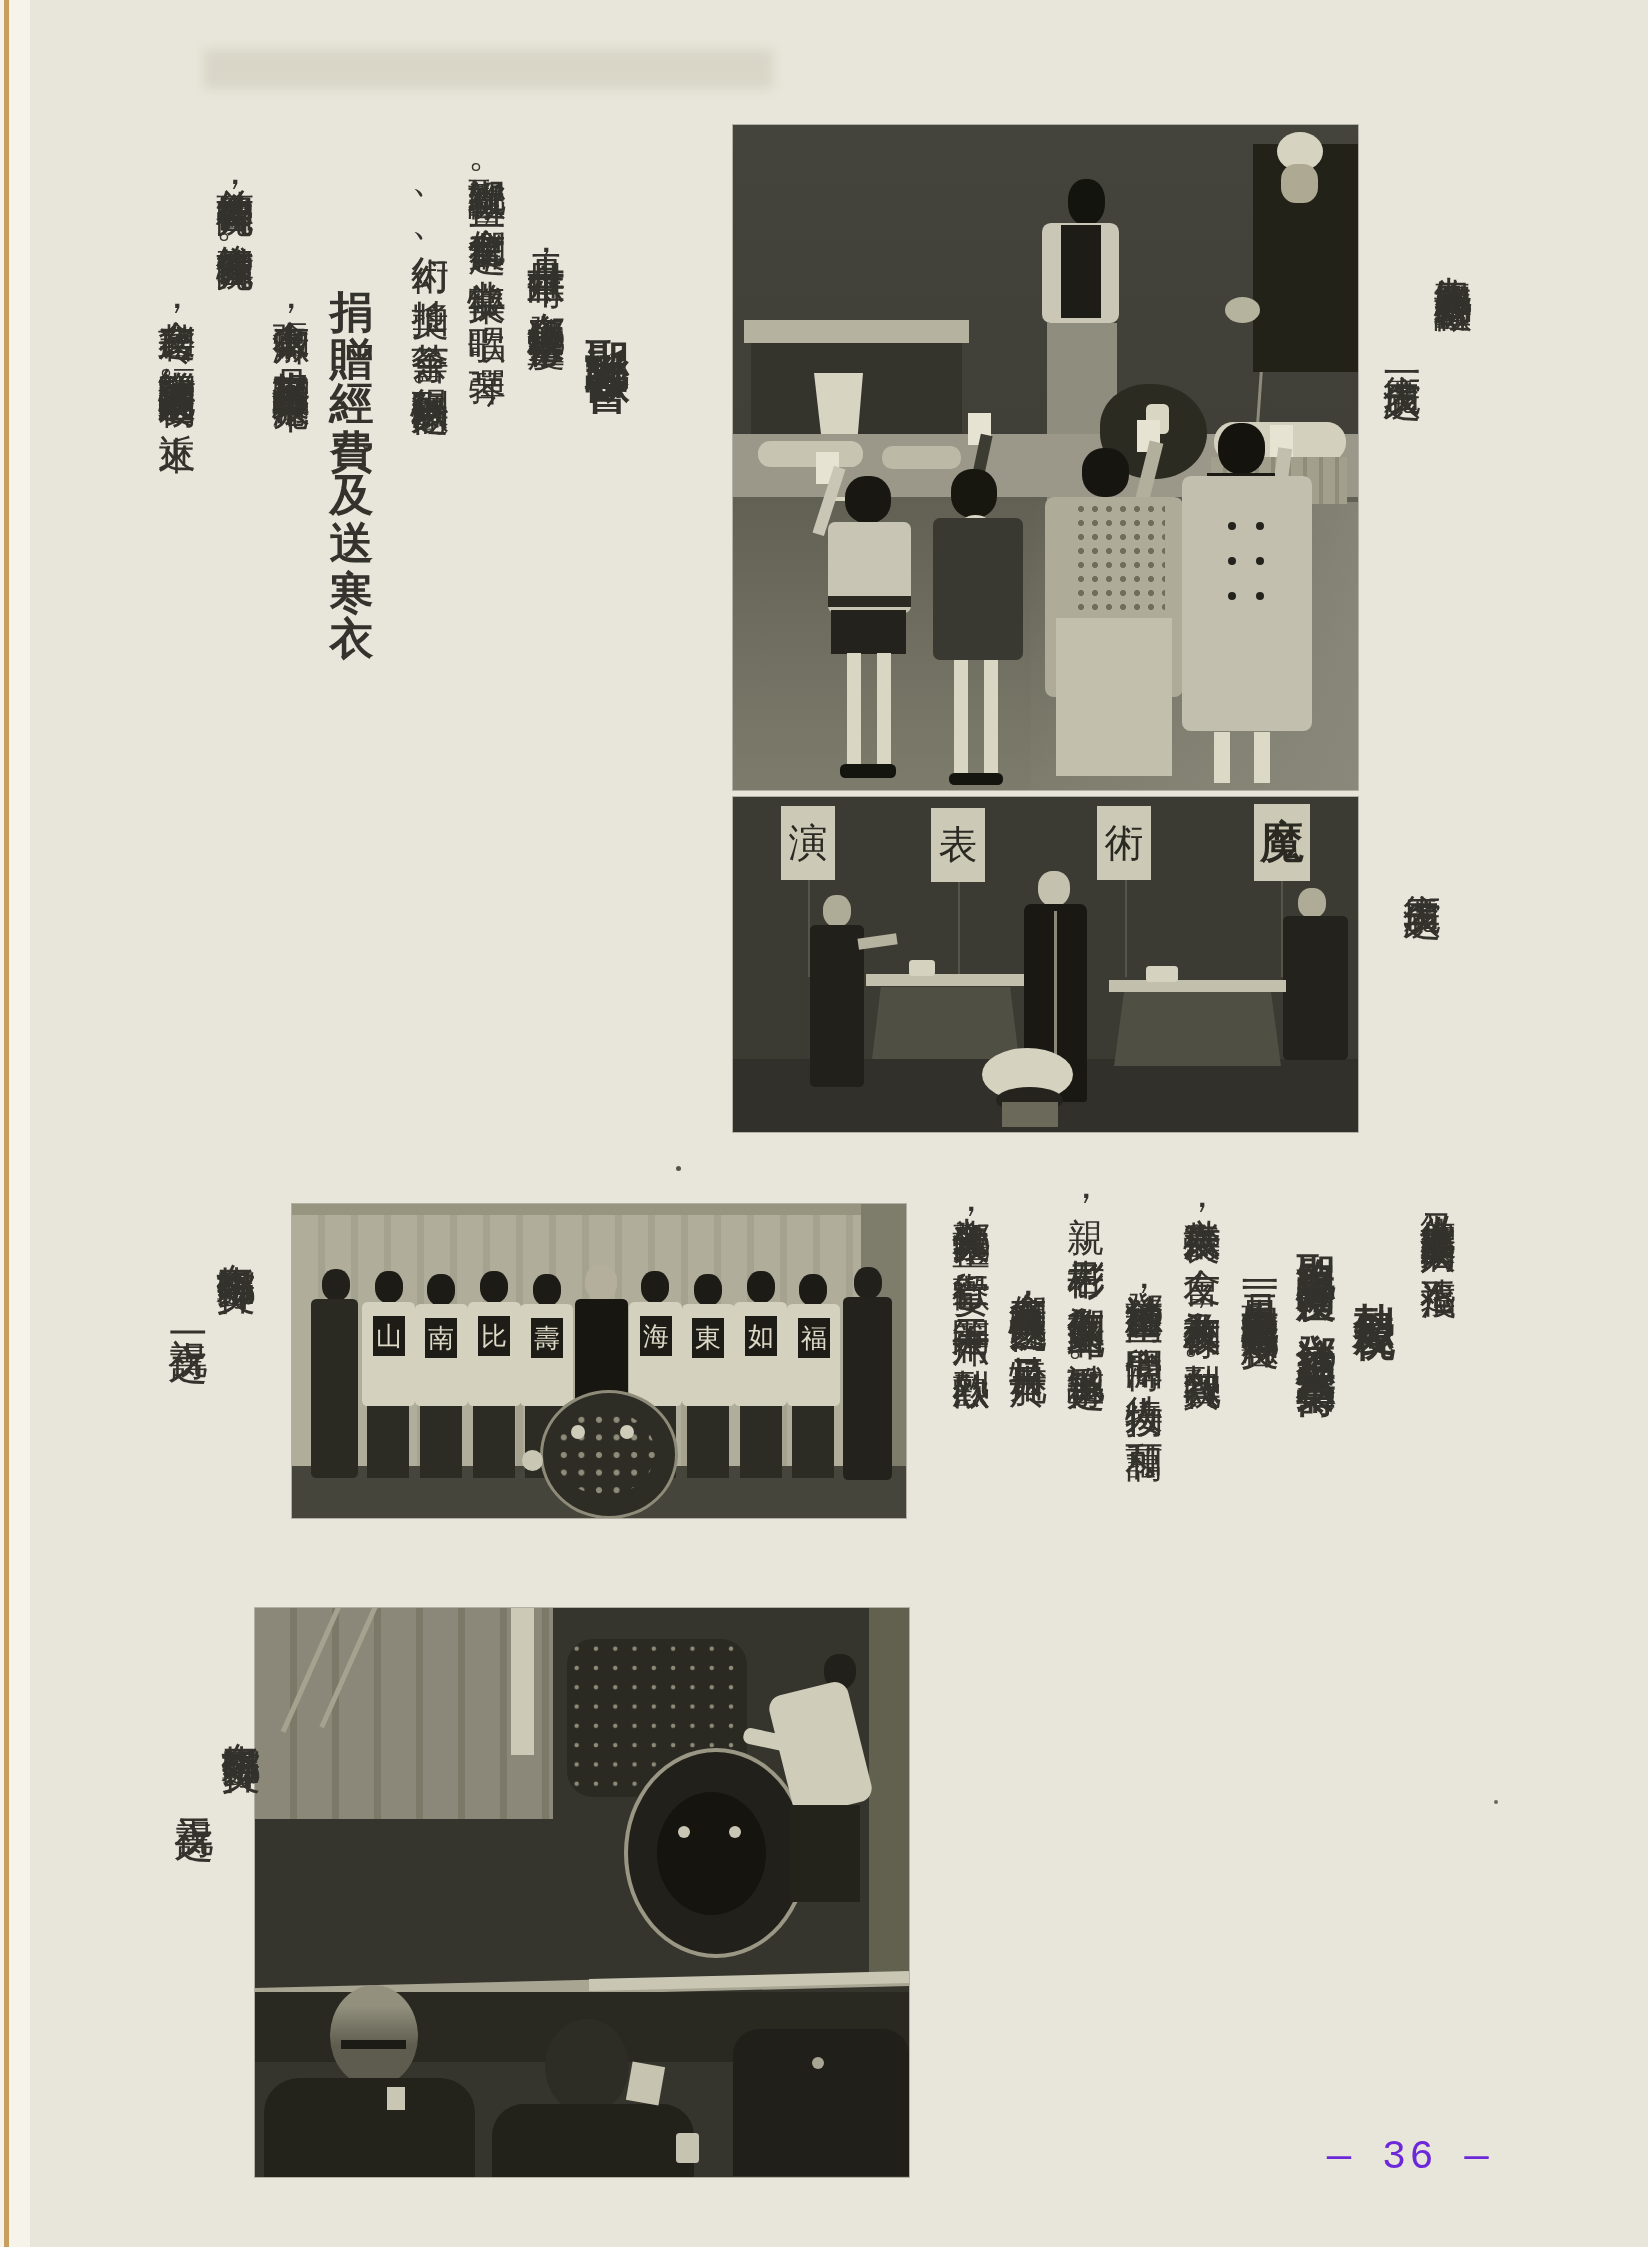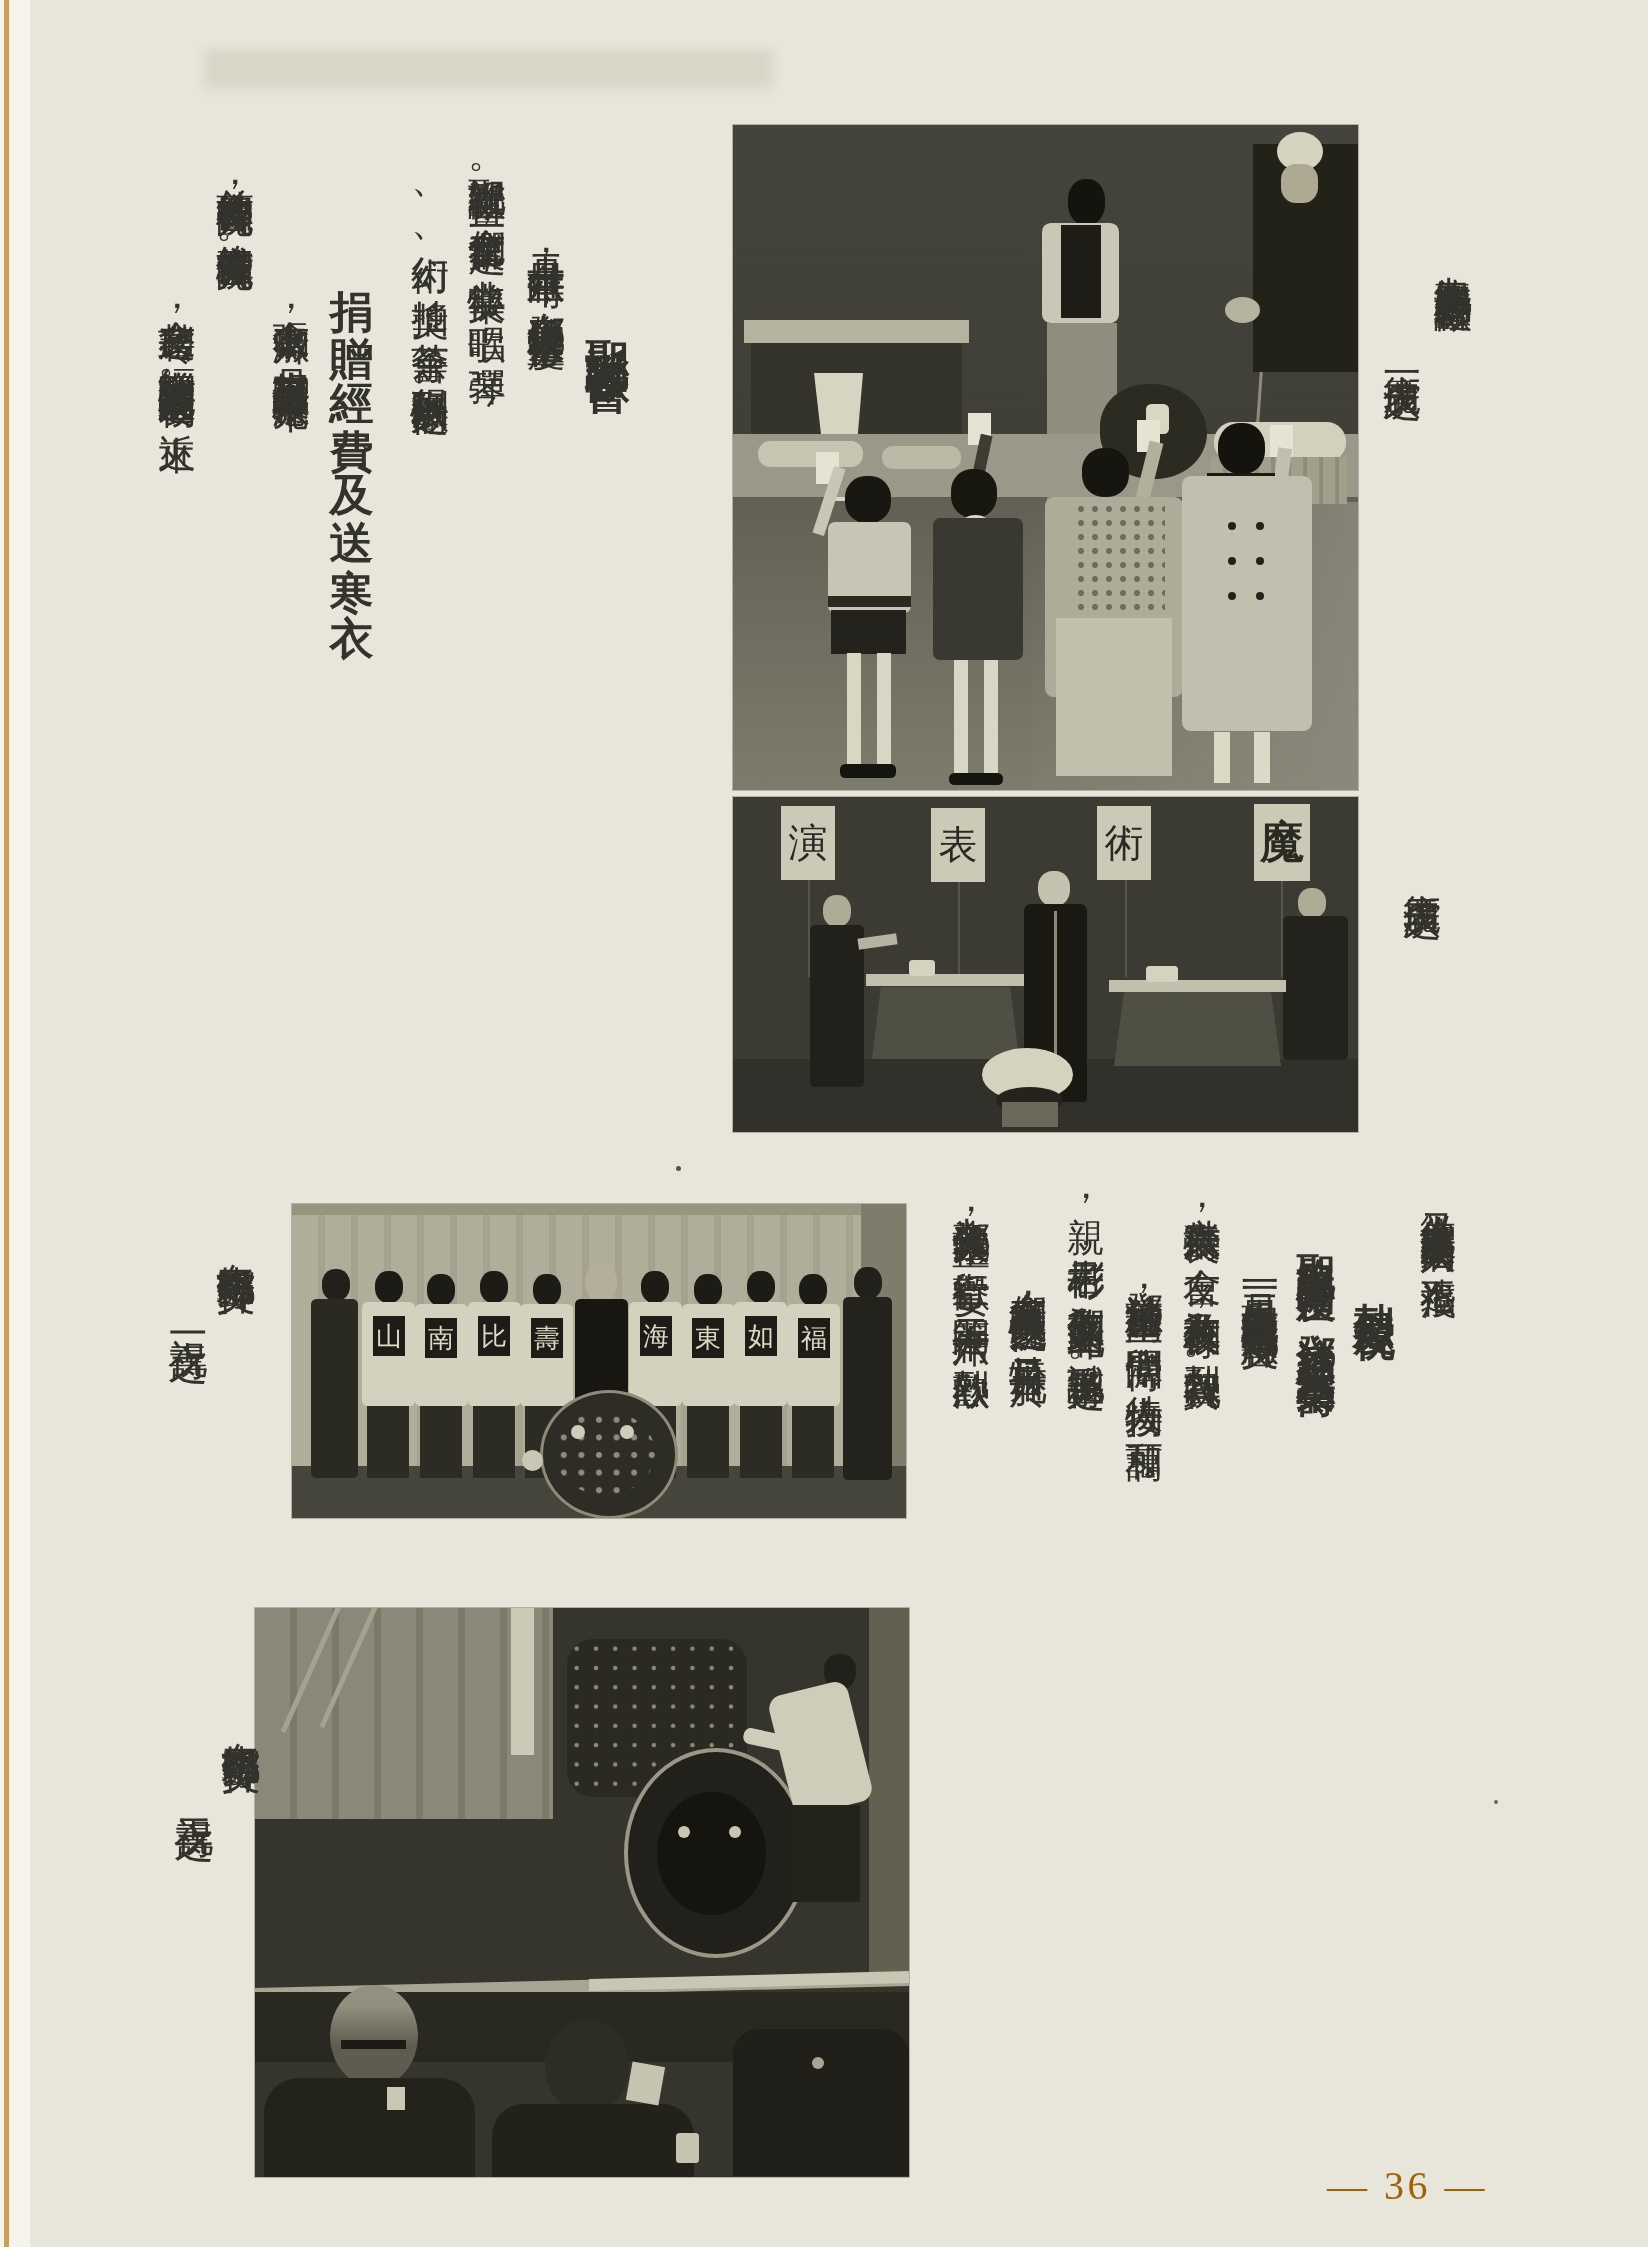--- a/index.html
+++ b/index.html
@@ -3,21 +3,21 @@
 <meta charset="utf-8">
 <style>
   html,body{margin:0;padding:0;background:#d8d6ca;}
   .page{position:relative;width:1649px;height:2247px;background:#e8e6da;overflow:hidden;
         font-family:"DejaVu Serif", serif;color:#33322c;}
   .abs{position:absolute;}
   
   .vcol{position:absolute;writing-mode:vertical-rl;text-orientation:upright;
         line-height:1;letter-spacing:1.8px;white-space:nowrap;color:#33322c;}
   .vtitle{font-weight:700;}
-  .hnum{position:absolute;font-family:Liberation Serif, serif;color:#a16207;margin-top:27px;}
+  .hnum{position:absolute;font-family:Liberation Mono, monospace;color:#6d28d9;}
   .photo{position:absolute;overflow:hidden;box-shadow:0 0 0 0.9px rgba(60,58,48,.35);}
   .shape{position:absolute;}
   .bibchar{display:flex;align-items:center;justify-content:center;
            color:#ddd9c6;font-family:"DejaVu Serif",serif;}
   .bannerchar{display:flex;align-items:center;justify-content:center;
            color:#2a2922;font-family:"DejaVu Serif",serif;}
 </style>
 </head>
 <body>
 

